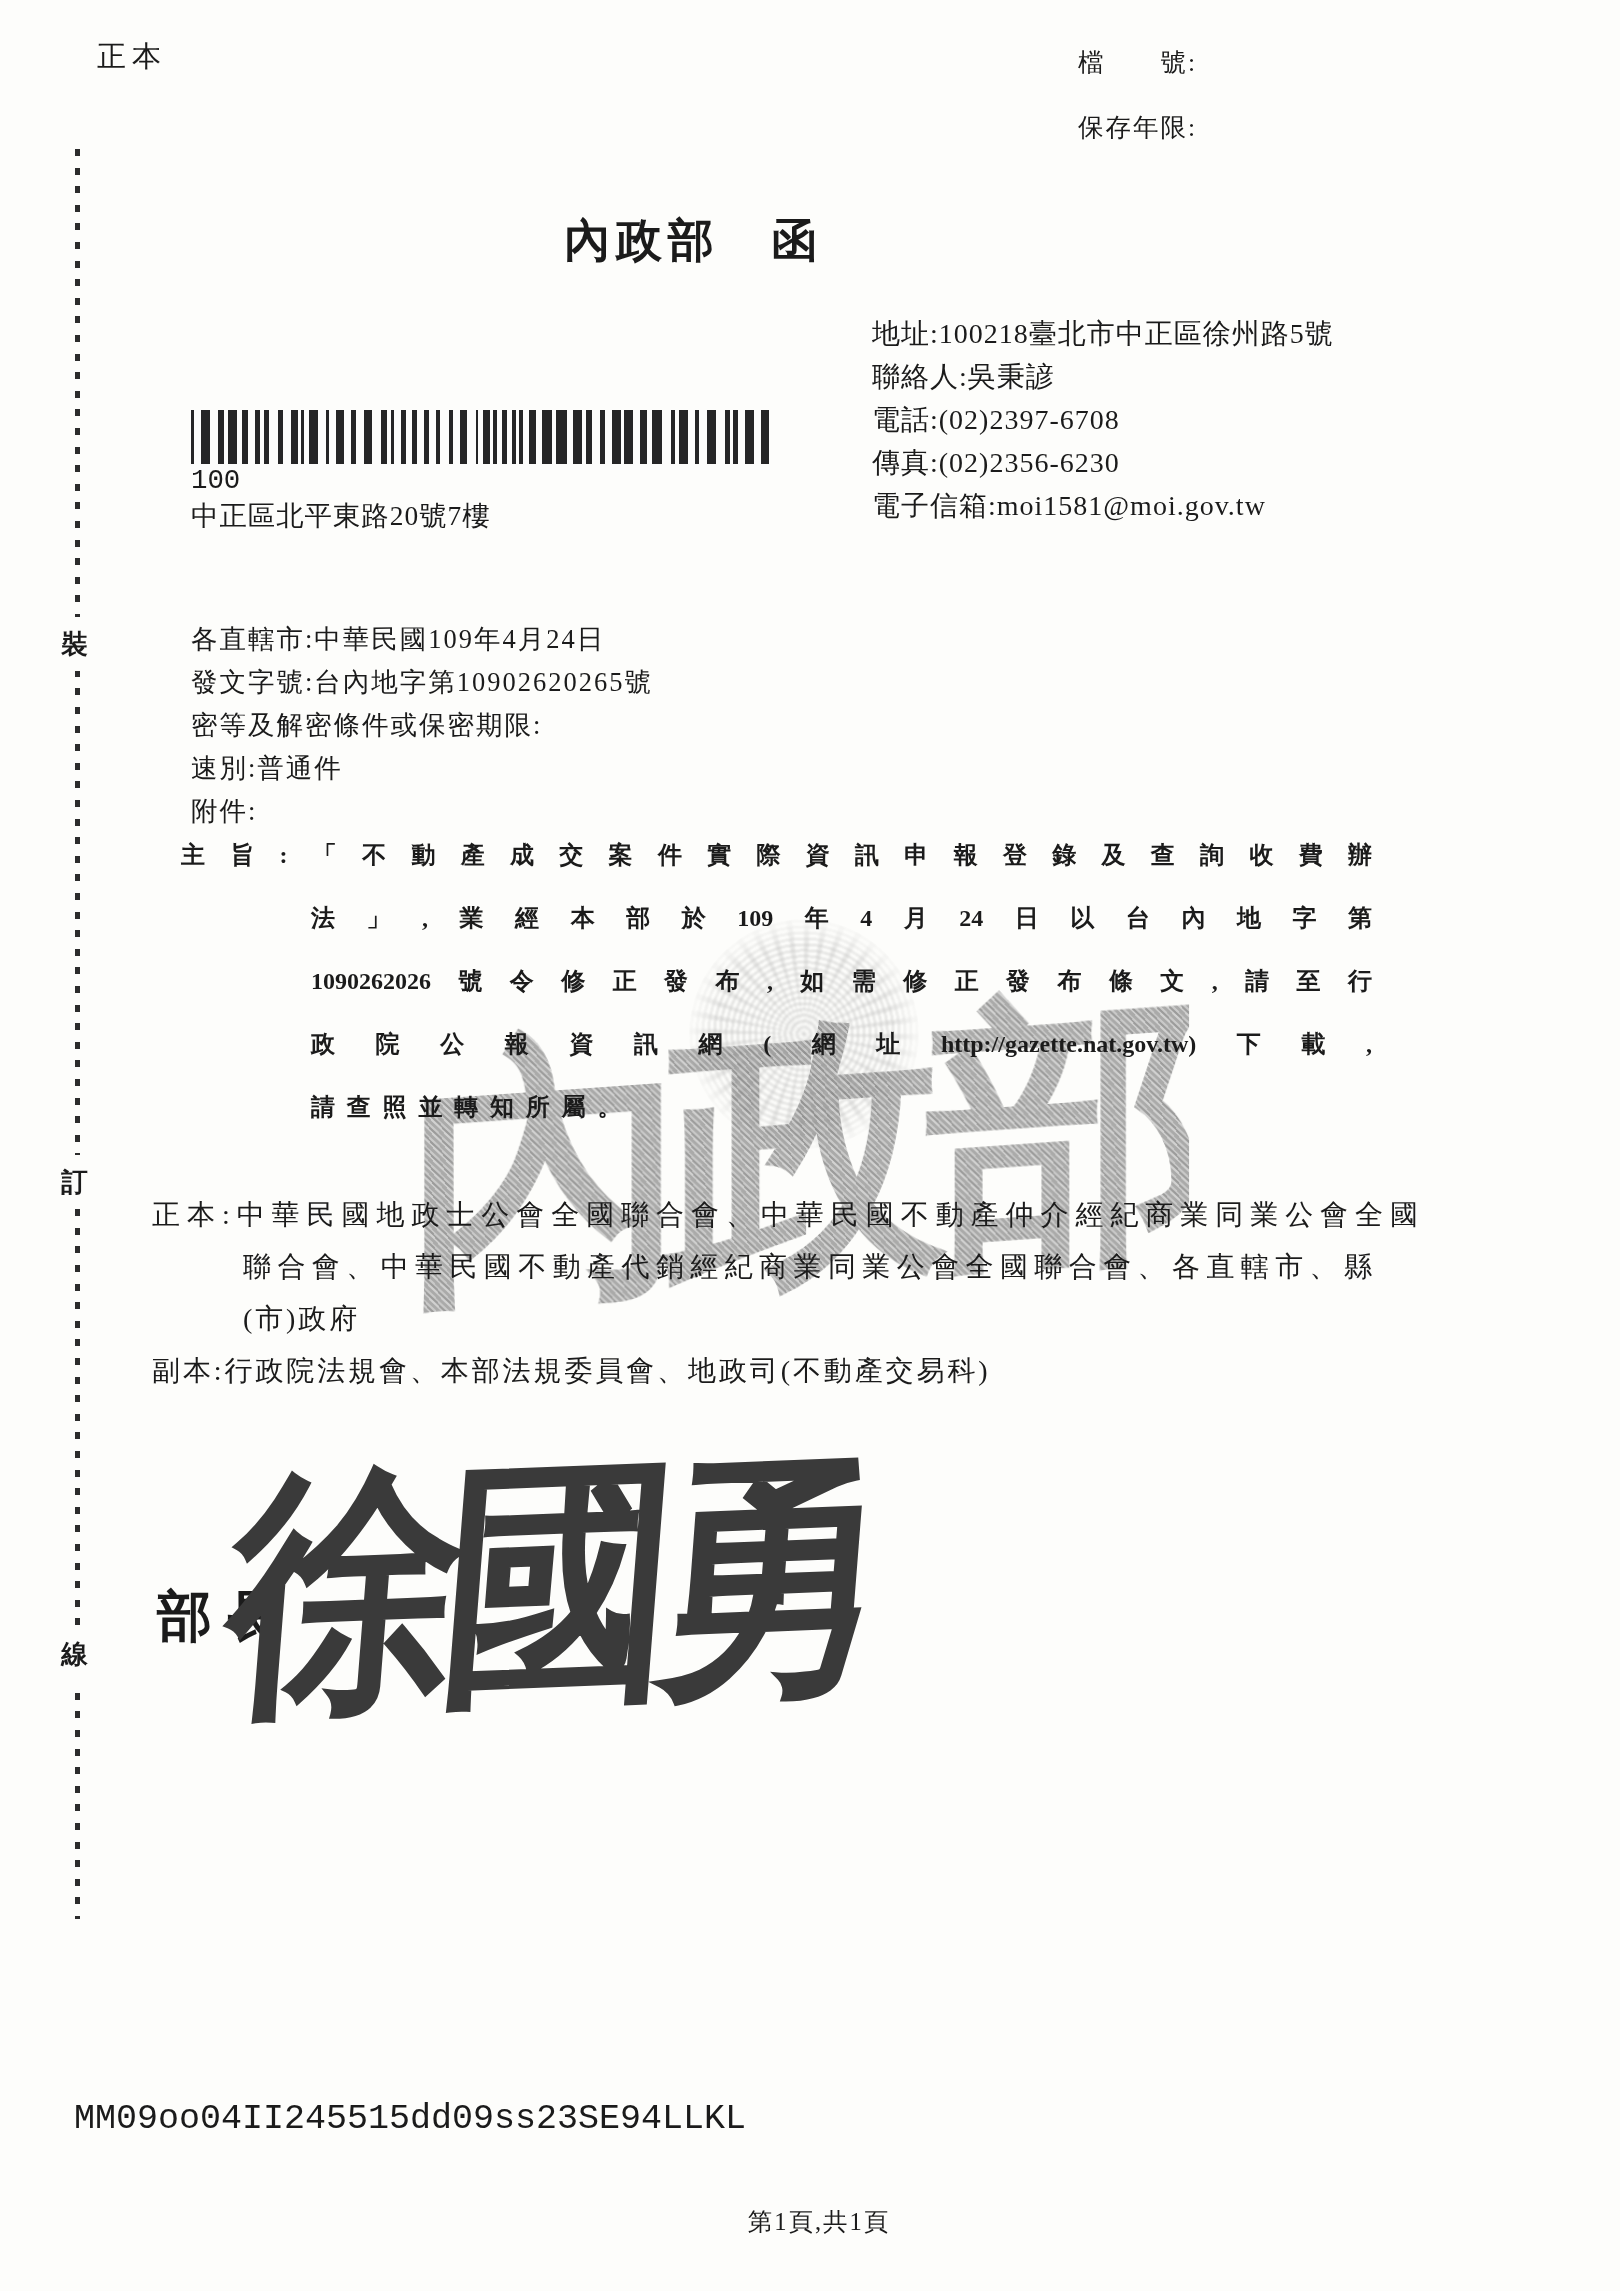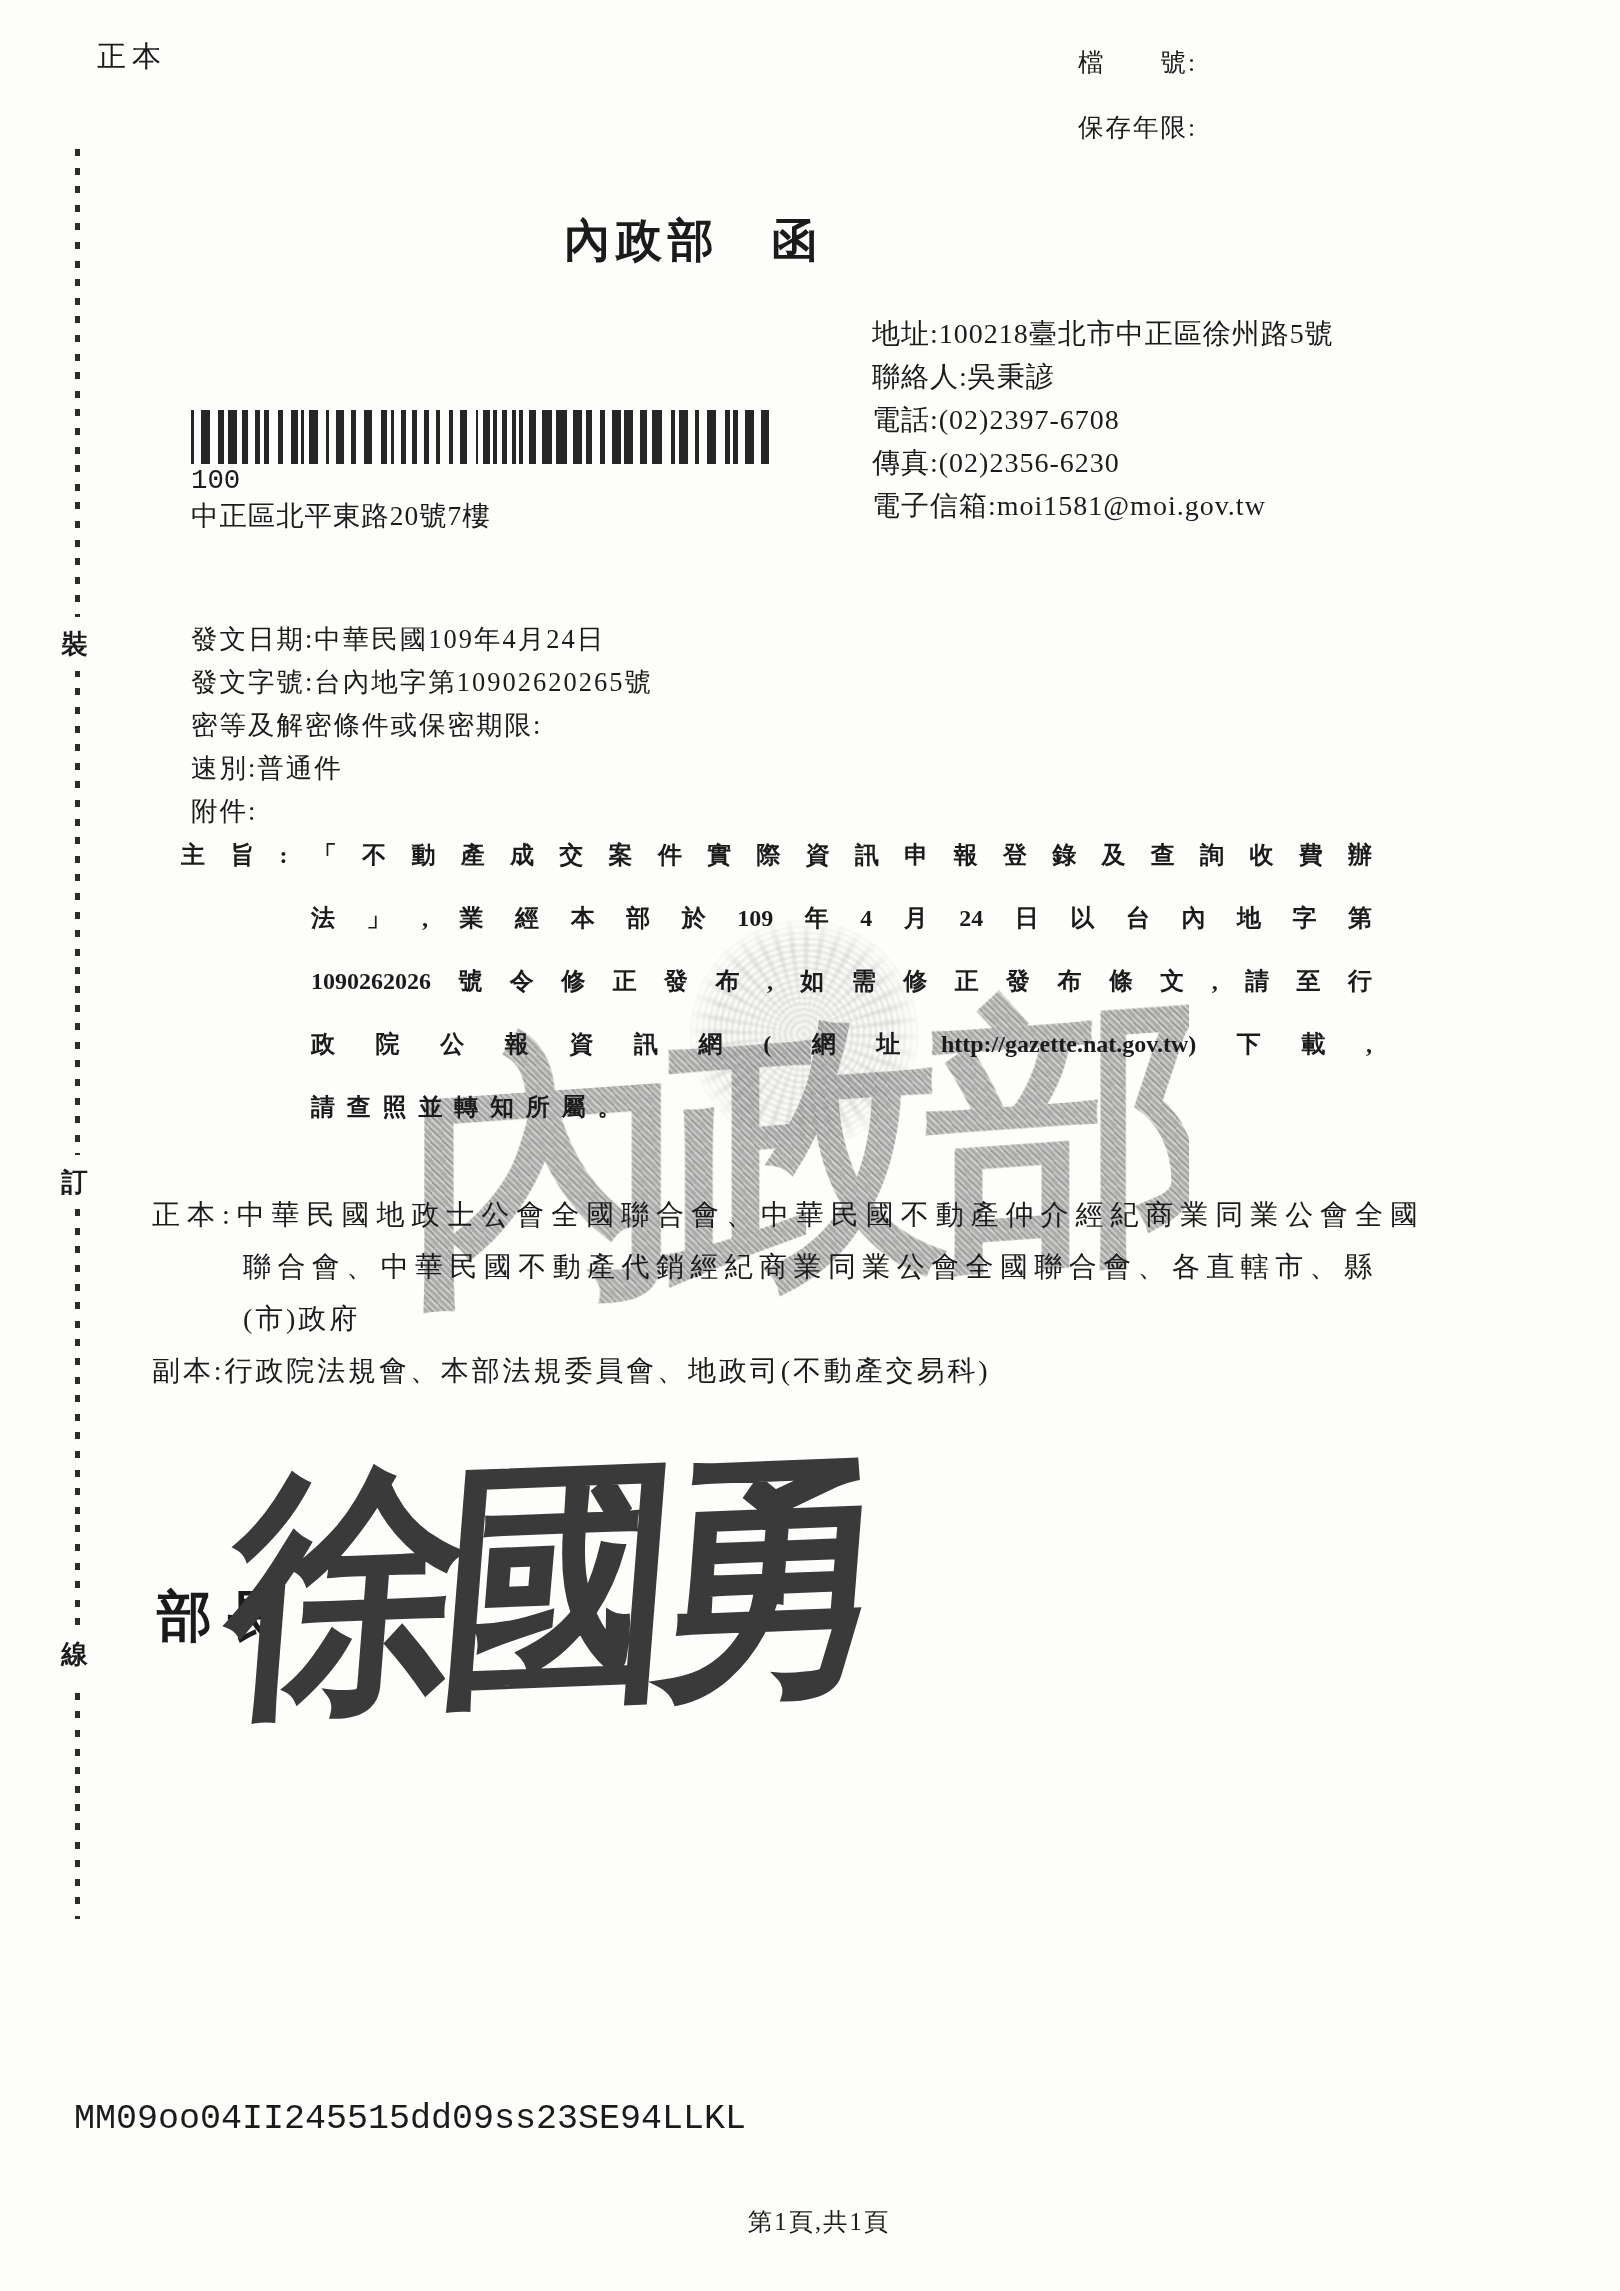--- a/index.html
+++ b/index.html
@@ -111,21 +111,21 @@
     <div>電話:(02)2397-6708</div>
     <div>傳真:(02)2356-6230</div>
     <div>電子信箱:moi1581@moi.gov.tw</div>
   </div>
 
   <div class="abs barcode"><span style="width:2.9px;margin-right:6.9px"></span><span style="width:8.8px;margin-right:8.8px"></span><span style="width:5.9px;margin-right:3.9px"></span><span style="width:8.8px;margin-right:4.9px"></span><span style="width:5.9px;margin-right:6.9px"></span><span style="width:4.9px;margin-right:4.9px"></span><span style="width:4.9px;margin-right:8.8px"></span><span style="width:4.9px;margin-right:7.8px"></span><span style="width:6.9px;margin-right:2.9px"></span><span style="width:3.9px;margin-right:4.9px"></span><span style="width:8.8px;margin-right:7.8px"></span><span style="width:2.9px;margin-right:6.9px"></span><span style="width:7.8px;margin-right:7.8px"></span><span style="width:4.9px;margin-right:7.8px"></span><span style="width:7.8px;margin-right:8.8px"></span><span style="width:6.9px;margin-right:3.9px"></span><span style="width:2.9px;margin-right:6.9px"></span><span style="width:4.9px;margin-right:5.9px"></span><span style="width:4.9px;margin-right:6.9px"></span><span style="width:4.9px;margin-right:7.8px"></span><span style="width:3.9px;margin-right:8.8px"></span><span style="width:3.9px;margin-right:6.9px"></span><span style="width:6.9px;margin-right:8.8px"></span><span style="width:2.9px;margin-right:4.9px"></span><span style="width:6.9px;margin-right:2.9px"></span><span style="width:3.9px;margin-right:4.9px"></span><span style="width:4.9px;margin-right:4.9px"></span><span style="width:3.9px;margin-right:3.9px"></span><span style="width:3.9px;margin-right:5.9px"></span><span style="width:6.9px;margin-right:5.9px"></span><span style="width:9.8px;margin-right:3.9px"></span><span style="width:10.8px;margin-right:6.9px"></span><span style="width:8.8px;margin-right:3.9px"></span><span style="width:5.9px;margin-right:7.8px"></span><span style="width:4.9px;margin-right:7.8px"></span><span style="width:8.8px;margin-right:2.9px"></span><span style="width:8.8px;margin-right:6.9px"></span><span style="width:6.9px;margin-right:4.9px"></span><span style="width:10.8px;margin-right:8.8px"></span><span style="width:3.9px;margin-right:3.9px"></span><span style="width:8.8px;margin-right:6.9px"></span><span style="width:3.9px;margin-right:8.8px"></span><span style="width:8.8px;margin-right:8.8px"></span><span style="width:4.9px;margin-right:2.9px"></span><span style="width:4.9px;margin-right:6.9px"></span><span style="width:9.8px;margin-right:6.9px"></span><span style="width:7.8px;margin-right:6.9px"></span></div>
   <div class="abs postal-code">100</div>
   <div class="abs recipient-address">中正區北平東路20號7樓</div>
 
   <div class="abs meta-block">
-    <div>發文日期:中華民國109年4月24日</div>
+    <div>各直轄市:中華民國109年4月24日</div>
     <div>發文字號:台內地字第10902620265號</div>
     <div>密等及解密條件或保密期限:</div>
     <div>速別:普通件</div>
     <div>附件:</div>
   </div>
 
   <div class="abs subject">
     <div class="sline s1">主旨:「不動產成交案件實際資訊申報登錄及查詢收費辦</div>
     <div class="sline hang">法」,業經本部於109年4月24日以台內地字第</div>
     <div class="sline hang">1090262026號令修正發布,如需修正發布條文,請至行</div>

